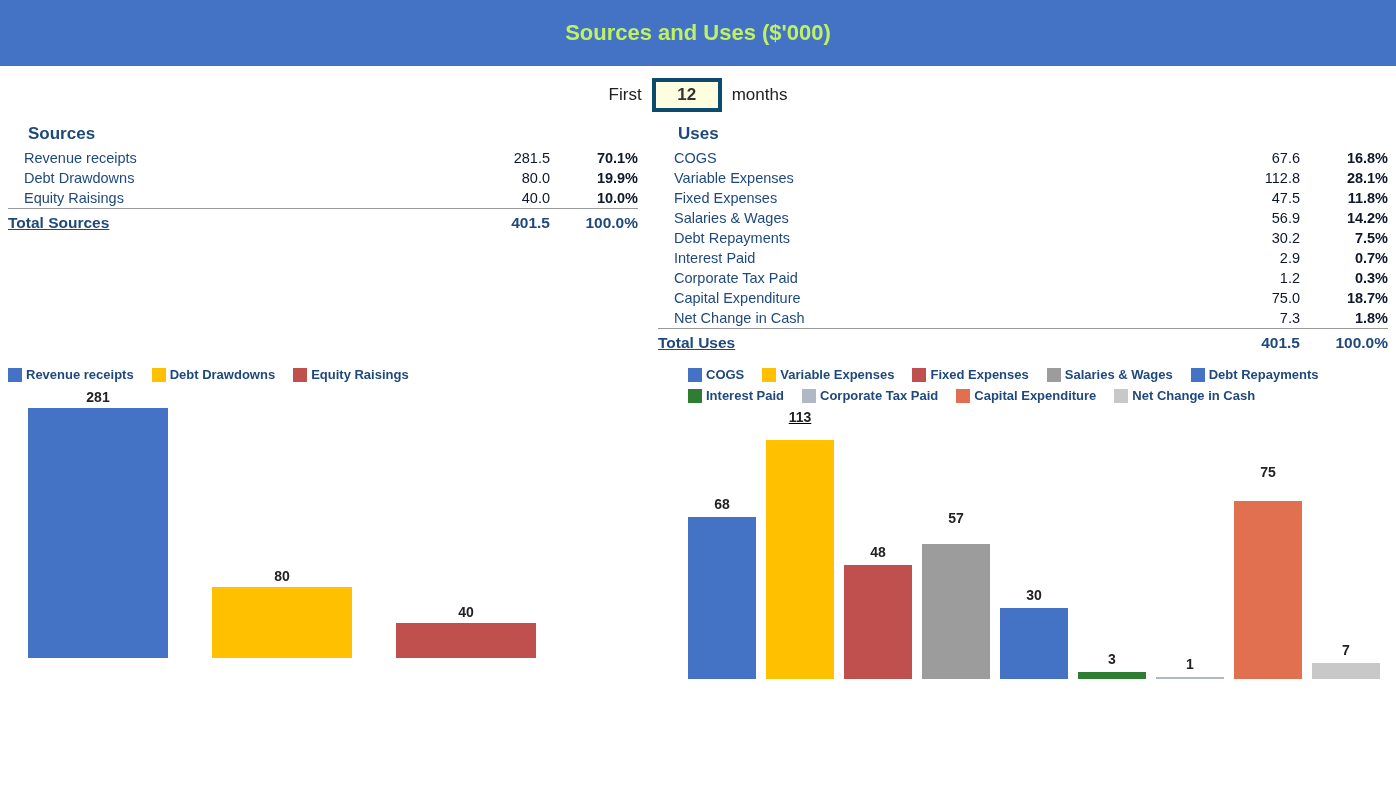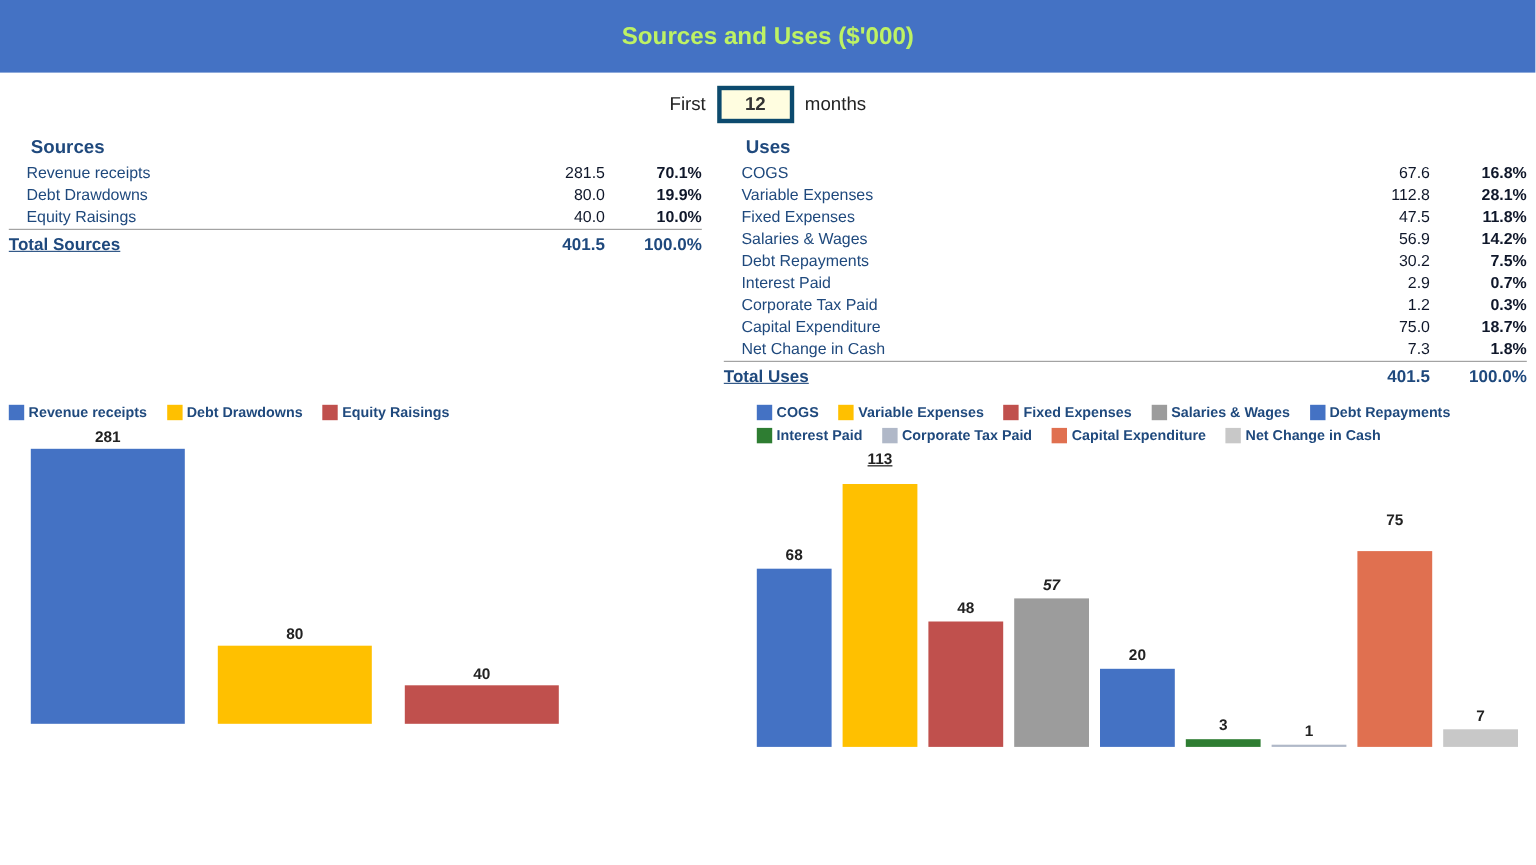--- a/index.html
+++ b/index.html
@@ -135,21 +135,21 @@
       width: 14px;
       height: 14px;
       display: inline-block;
       flex-shrink: 0;
     }
 
     .bar-chart {
       display: flex;
       align-items: flex-end;
       height: 270px;
-      gap: 30px;
+      gap: 44px;
       padding-left: 20px;
       padding-bottom: 0;
       position: relative;
     }
     .bar-group {
       display: flex;
       flex-direction: column;
       align-items: center;
       justify-content: flex-end;
       height: 100%;
@@ -352,26 +352,26 @@
     <div class="bar-right" style="background:#4472C4;height:162px"></div>
         </div>
         <div class="bar-group" style="gap: 12px; text-decoration: underline;">
           <span class="bar-label-top">113</span>
     <div class="bar-right" style="background:#FFC000;height:268px"></div>
         </div>
         <div class="bar-group" style="gap: 2px;">
           <span class="bar-label-top">48</span>
     <div class="bar-right" style="background:#C0504D;height:114px"></div>
         </div>
-        <div class="bar-group" style="gap: 2px; font-style: italic;">
+        <div class="bar-group" style="gap: 15px;">
           <span class="bar-label-top">57</span>
     <div class="bar-right" style="background:#9C9C9C;height:135px"></div>
         </div>
         <div class="bar-group" style="gap: 2px;">
-          <span class="bar-label-top">20</span>
+          <span class="bar-label-top">30</span>
     <div class="bar-right" style="background:#4472C4;height:71px"></div>
         </div>
         <div class="bar-group" style="gap: 2px;">
           <span class="bar-label-top">3</span>
     <div class="bar-right" style="background:#2E7D32;height:7px"></div>
         </div>
         <div class="bar-group" style="gap: 2px;">
           <span class="bar-label-top">1</span>
     <div class="bar-right" style="background:#B0B8C8;height:2px"></div>
         </div>

